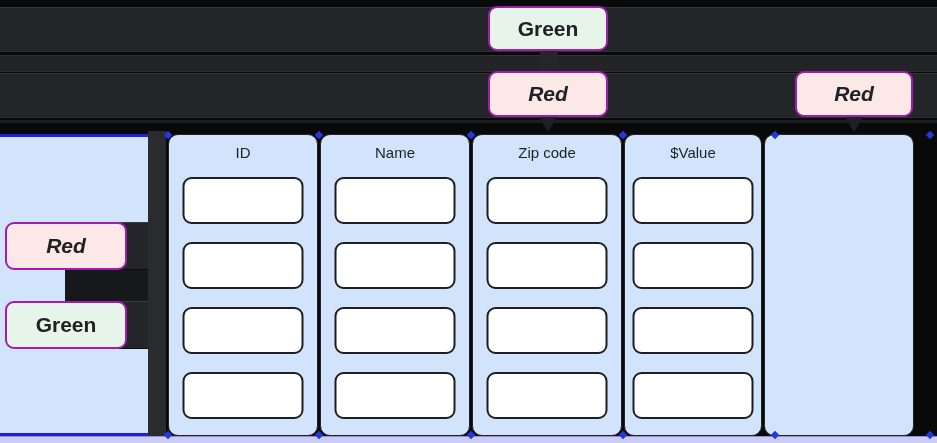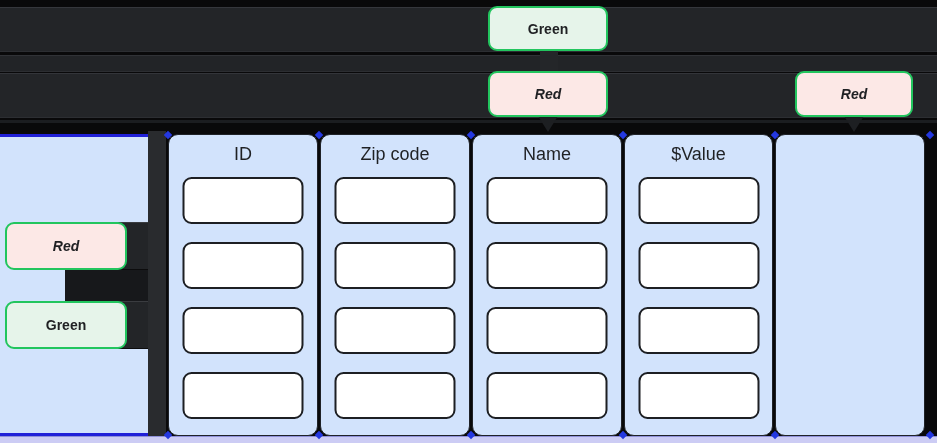--- a/index.html
+++ b/index.html
@@ -15,22 +15,22 @@
   }
   
   .bar{position:absolute;left:0;width:937px;background:var(--bar-dark);}
   #bar-a{top:7px;height:43px;border-top:1px solid #35373c;border-bottom:1px solid #2c2e32;}
   #bar-thin{top:55px;height:15px;background:#222427;border-top:1px solid #303236;border-bottom:1px solid #2c2e32;}
   #bar-b{top:73px;height:43px;border-top:1px solid #33353a;border-bottom:1px solid #2c2e32;}
   #faint-line{position:absolute;left:0;top:120px;width:937px;height:3px;background:#1b1d20;}
   
   .badge{
     position:absolute; display:flex; align-items:center; justify-content:center;
-    border:2px solid #22c55e; border-radius:9px;
-    font-weight:bold; font-size:14px; color:var(--text); box-sizing:border-box;
+    border:2px solid #a21caf; border-radius:9px;
+    font-weight:bold; font-size:21px; color:var(--text); box-sizing:border-box;
   }
   .badge.green{background:var(--badge-green);}
   .badge.red{background:var(--badge-red);font-style:italic;}
   #badge-green-top{left:488px;top:6px;width:120px;height:45px;}
   #badge-red-top-1{left:488px;top:71px;width:120px;height:46px;}
   #badge-red-top-2{left:795px;top:71px;width:118px;height:46px;}
   #badge-red-left{left:5px;top:222px;width:122px;height:48px;}
   #badge-green-left{left:5px;top:301px;width:122px;height:48px;}
   
   #green-tail{position:absolute;left:540px;top:50px;width:18px;height:22px;background:#242629;}
@@ -52,21 +52,21 @@
     border-top:1px solid #3a3c40;border-bottom:1px solid #0c0c0d;box-sizing:border-box;}
   #conn-band-1{top:0;}
   #conn-band-2{top:79px;}
   #dark-vbar{position:absolute;left:148px;top:131px;width:18px;height:305px;background:#292b2e;}
   
   #columns{position:absolute;left:168px;top:134px;height:302px;display:flex;gap:2px;}
   .col-panel{
     position:relative;width:150px;height:302px;box-sizing:border-box;flex:0 0 auto;
     background:var(--panel-blue);border:1.5px solid #1f2227;border-radius:10px;
   }
-  .col-header{margin-top:9px;text-align:center;font-size:18px;color:#1f2124;}
+  .col-header{margin-top:9px;text-align:center;font-size:15px;color:#1f2124;}
   .cell-box{
     position:absolute;left:50%;transform:translateX(-50%);
     width:121px;height:47px;box-sizing:border-box;
     background:#fff;border:2.5px solid #1d1f23;border-radius:9px;
   }
   .r0{top:42px;} .r1{top:107px;} .r2{top:172px;} .r3{top:237px;}
   
   #bottom-strip{position:absolute;left:0;top:436px;width:937px;height:7px;
     background:var(--bottom-strip);border-top:1px solid #8f91d8;box-sizing:content-box;}
   
@@ -101,34 +101,34 @@
 
   <div id="columns">
     <div class="col-panel">
       <div class="col-header">ID</div>
       <div class="cell-box r0"></div>
       <div class="cell-box r1"></div>
       <div class="cell-box r2"></div>
       <div class="cell-box r3"></div>
     </div>
     <div class="col-panel">
+      <div class="col-header">Name</div>
+      <div class="cell-box r0"></div>
+      <div class="cell-box r1"></div>
+      <div class="cell-box r2"></div>
+      <div class="cell-box r3"></div>
+    </div>
+    <div class="col-panel">
       <div class="col-header">Zip code</div>
       <div class="cell-box r0"></div>
       <div class="cell-box r1"></div>
       <div class="cell-box r2"></div>
       <div class="cell-box r3"></div>
     </div>
-    <div class="col-panel">
-      <div class="col-header">Name</div>
-      <div class="cell-box r0"></div>
-      <div class="cell-box r1"></div>
-      <div class="cell-box r2"></div>
-      <div class="cell-box r3"></div>
-    </div>
-    <div class="col-panel" style="width:149px;">
+    <div class="col-panel" style="width:138px;">
       <div class="col-header">$Value</div>
       <div class="cell-box r0"></div>
       <div class="cell-box r1"></div>
       <div class="cell-box r2"></div>
       <div class="cell-box r3"></div>
     </div>
     <div class="col-panel"></div>
   </div>
 
   <div class="handle" style="left:168px;top:135px;"></div>

